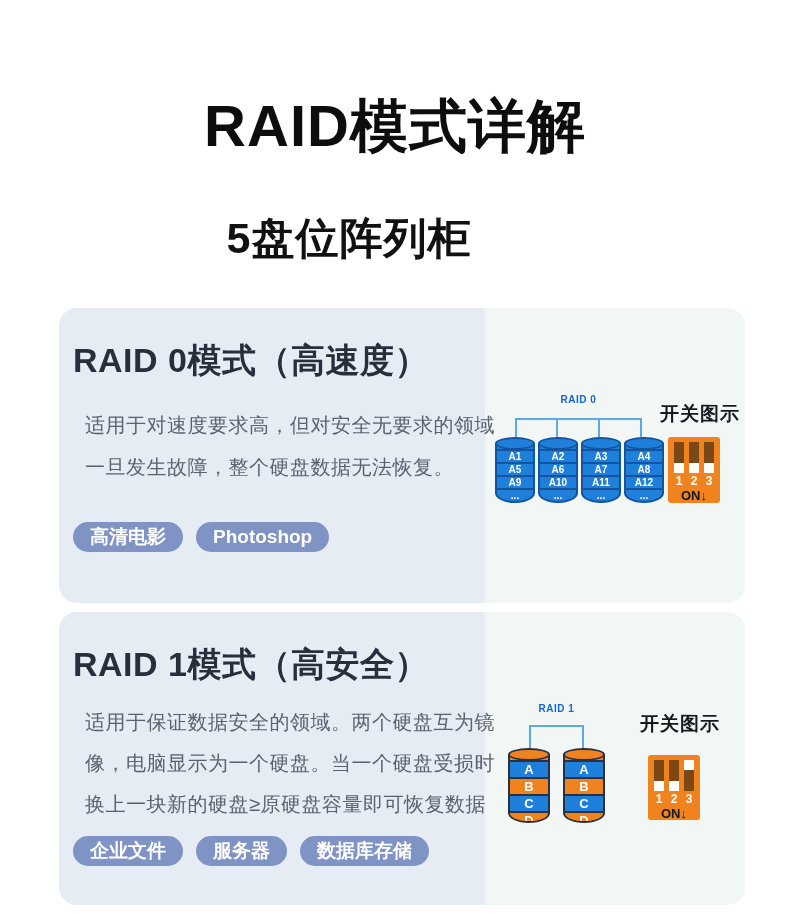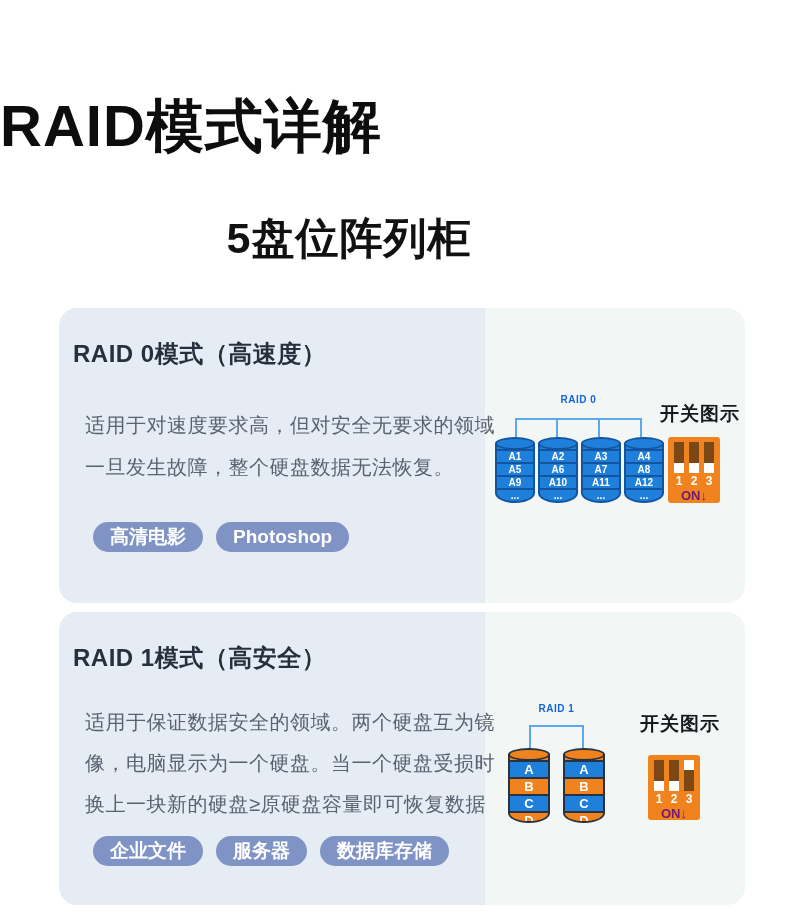--- a/index.html
+++ b/index.html
@@ -6,51 +6,51 @@
   body {
     width:790px; height:914px; position:relative; background:#ffffff;
     font-family:"Liberation Sans","DejaVu Sans",sans-serif;
     overflow:hidden;
   }
   * { box-sizing:border-box; }
 
   
   .main-title {
     position:absolute; top:88px; left:0; width:790px; margin:0;
-    text-align:left; font-size:58px; font-weight:900; color:#0d0d0d;
+    text-align:center; font-size:58px; font-weight:900; color:#0d0d0d;
     letter-spacing:1px;
   }
   .sub-title {
     position:absolute; top:210px; left:0; width:698px; margin:0;
     text-align:center; font-size:43px; font-weight:900; color:#111111;
     letter-spacing:1px;
   }
 
   
   .card {
     position:absolute; left:59px; width:686px; border-radius:18px; overflow:hidden;
     background:linear-gradient(90deg,#e6ecf4 0px,#e6ecf4 426px,#f2f6f5 426px,#f2f6f5 100%);
   }
   .card-0 { top:308px; height:295px; }
   .card-1 { top:612px; height:293px; }
 
   .card-heading {
     position:absolute; left:14px; top:30px; margin:0;
-    font-size:24px; font-weight:800; color:#272f3d; letter-spacing:0.5px;
+    font-size:34px; font-weight:800; color:#272f3d; letter-spacing:0.5px;
   }
   .card-body { position:absolute; left:14px; margin:0; }
   .card-0 .card-body { top:90px; }
   .card-1 .card-body { top:84px; }
   .card-body p {
     margin:12px; font-size:20px; color:#5a6270; letter-spacing:0.5px;
   }
   .card-0 .card-body p { line-height:30px; }
   .card-1 .card-body p { line-height:29px; }
 
-  .tag-row { position:absolute; left:34px; display:flex; gap:13px; }
+  .tag-row { position:absolute; left:14px; display:flex; gap:13px; }
   .card-0 .tag-row { top:214px; }
   .card-1 .tag-row { top:224px; }
   .tag {
     height:30px; line-height:30px; padding:0 17px; border-radius:15px;
     background:#8093c5; color:#ffffff; font-size:19px; font-weight:700;
     white-space:nowrap;
   }
 
   
   .raid-label {
@@ -108,21 +108,21 @@
   .dip { position:absolute; width:52px; background:#f0831d; border-radius:3px; }
   .dip.dip0 { left:609px; top:129px; height:66px; }
   .dip.dip1 { left:589px; top:143px; height:65px; }
   .slots { display:flex; gap:5px; padding:5px 0 0 6px; }
   .slot { width:10px; height:31px; background:#ffffff; position:relative; }
   .knob { position:absolute; left:0; width:10px; height:21px; background:#7a4715; }
   .slot[data-state="up"] .knob { top:0; }
   .slot[data-state="down"] .knob { bottom:0; }
   .nums { display:flex; gap:5px; padding-left:6px; margin-top:1px; }
   .nums span { width:10px; text-align:center; color:#ffffff; font-size:12px; font-weight:800; }
-  .on-label { text-align:center; color:#701a75; font-size:13px; font-weight:800; margin-top:0px; }
+  .on-label { text-align:center; color:#0f172a; font-size:13px; font-weight:800; margin-top:0px; }
 </style>
 </head>
 <body>
 
 <h1 class="main-title">RAID模式详解</h1>
 <h2 class="sub-title">5盘位阵列柜</h2>
 
 <section class="card card-0">
   <h3 class="card-heading">RAID 0模式（高速度）</h3>
 

